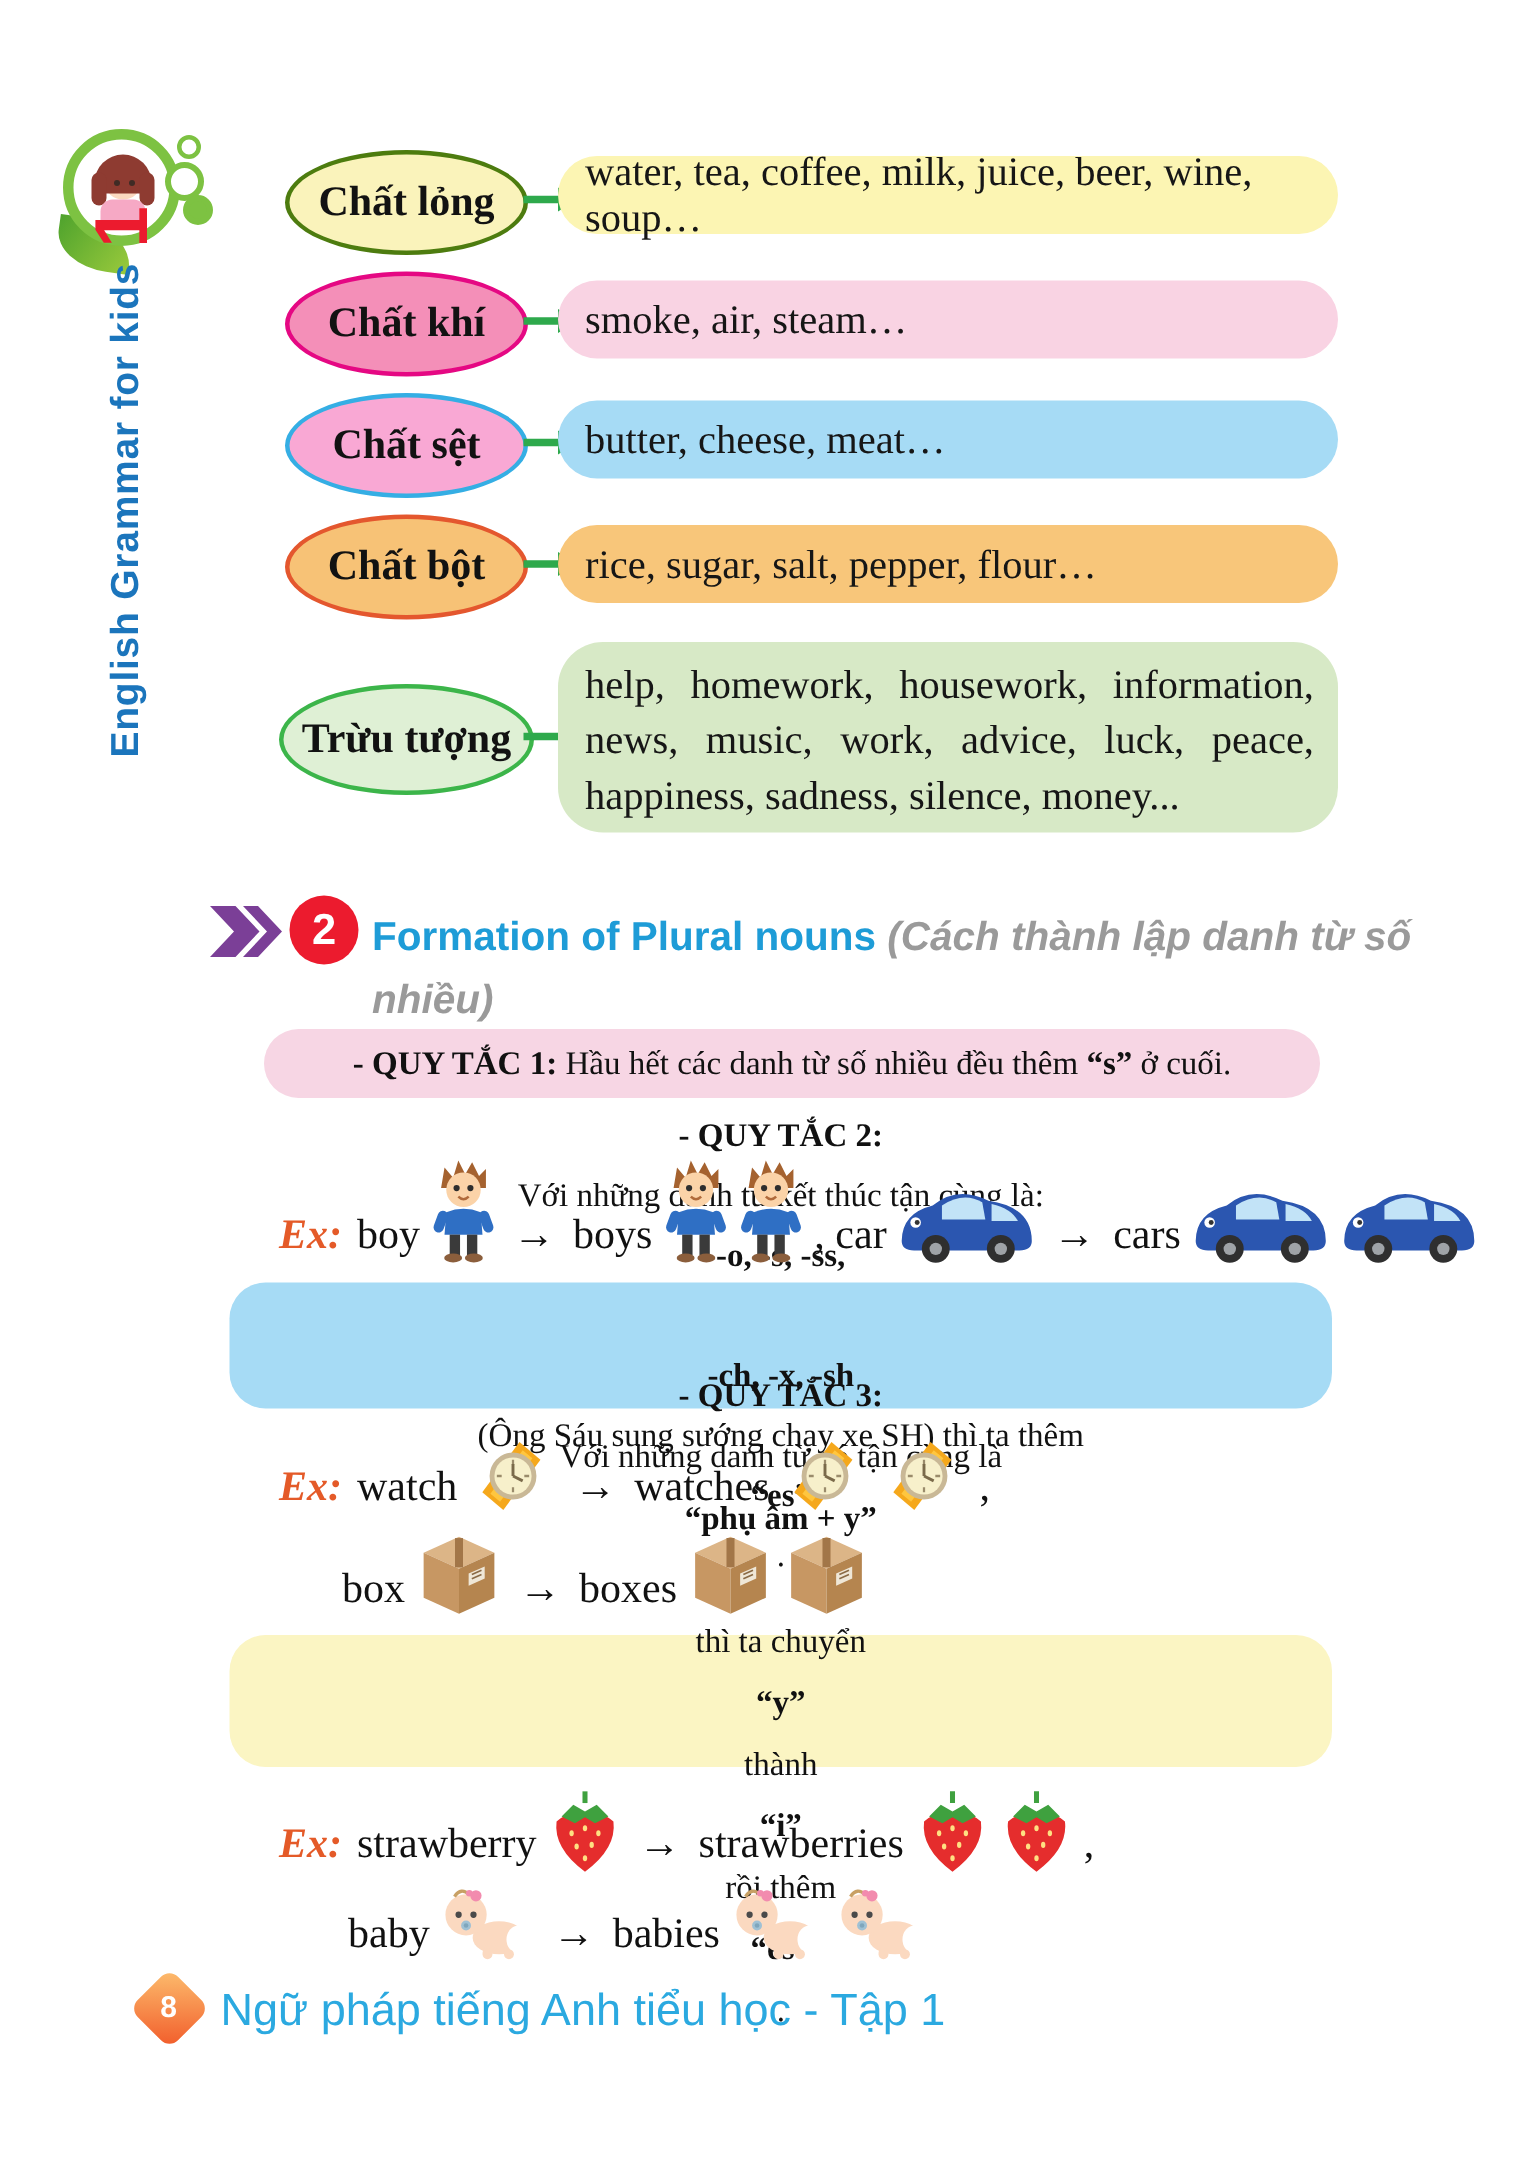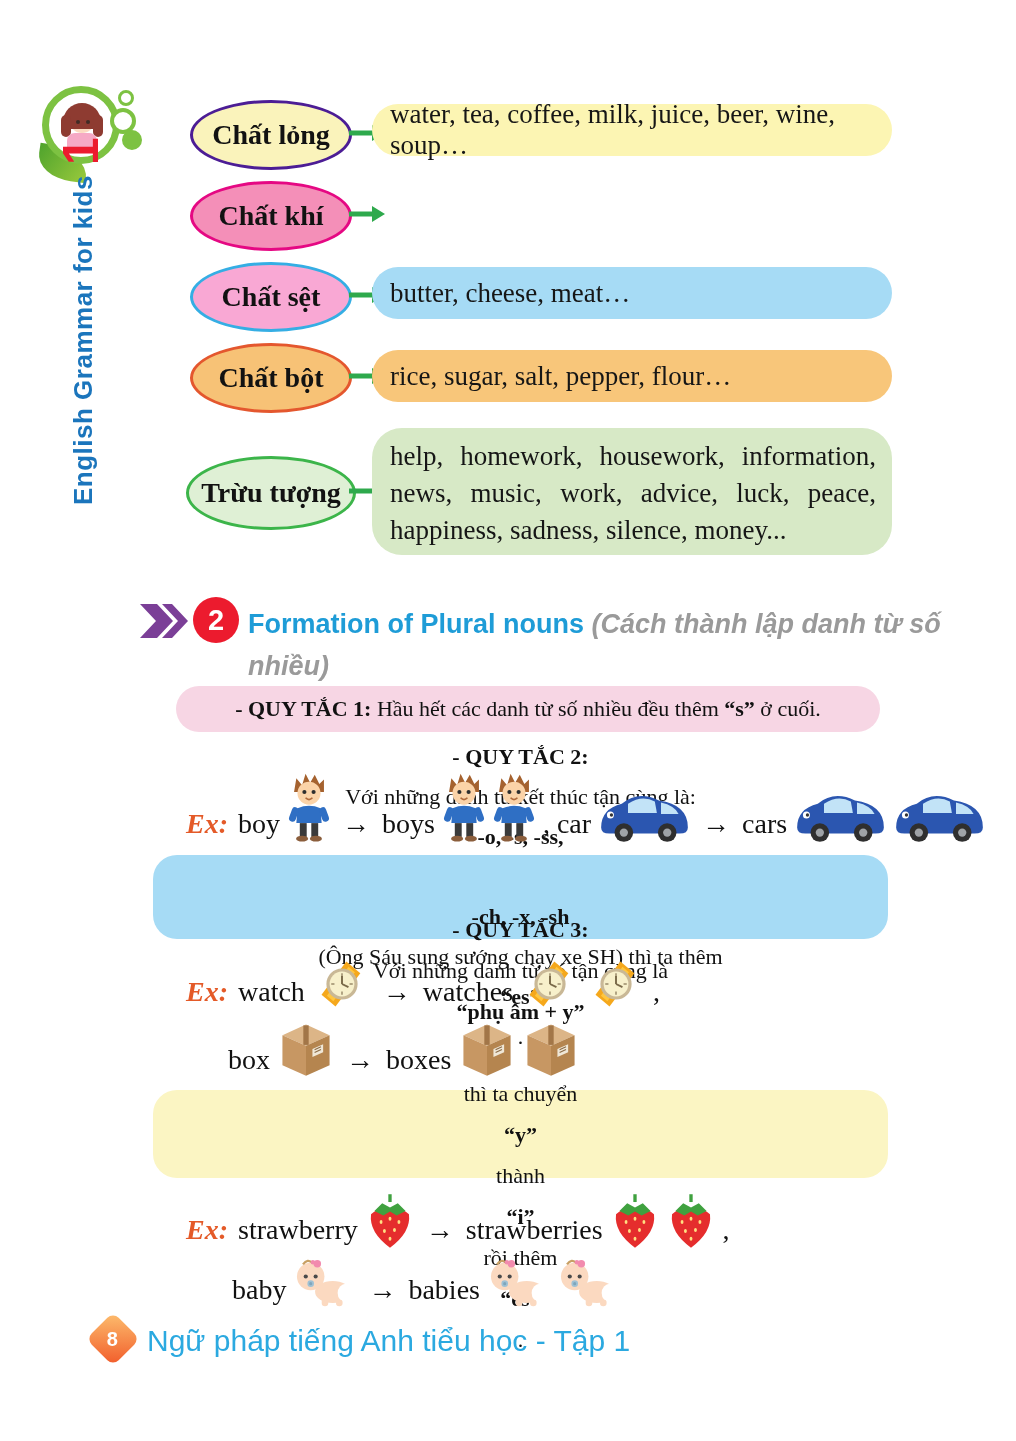--- a/index.html
+++ b/index.html
@@ -24,21 +24,21 @@
              border-radius:0 90% 0 70%;transform:rotate(8deg);}
   .brand{position:absolute;left:52px;top:505px;transform:rotate(-90deg);transform-origin:left top;
          white-space:nowrap;font-family:"Liberation Sans",sans-serif;}
   .brand-title{font-size:26px;font-weight:bold;color:#1B75BC;letter-spacing:.5px;}
   .brand-num{font-size:50px;font-weight:bold;color:#EC1B2E;margin-left:10px;vertical-align:-6px;}
 
   
   .bubble{position:absolute;left:190px;width:156px;height:64px;border-radius:50%;
           display:flex;align-items:center;justify-content:center;
           font-weight:bold;font-size:28px;color:#121212;}
-  .bubble.b1{top:100px;background:#FAF3BB;border:3px solid #4c1d95;}
+  .bubble.b1{top:100px;background:#FAF3BB;border:3px solid #4d7c0f;}
   .bubble.b2{top:181px;background:#F48FB8;border:3px solid #E50883;}
   .bubble.b3{top:262px;background:#f9a8d4;border:3px solid #35AEE4;}
   .bubble.b4{top:343px;background:#F7C276;border:3px solid #E4572E;}
   .bubble.b5{top:456px;left:186px;width:164px;height:68px;background:#DFF0D5;border:3px solid #3CB54A;}
 
   .conn{position:absolute;left:348px;width:38px;height:18px;}
   .conn.a1{top:124px}.conn.a2{top:205px}.conn.a3{top:286px}.conn.a4{top:367px}.conn.a5{top:482px}
 
   .list{position:absolute;left:372px;width:520px;border-radius:26px;
         font-size:27px;color:#161616;display:flex;align-items:center;
@@ -147,20 +147,23 @@
         <polygon points="24,1 37,9 24,17" fill="#2EA94C"></polygon>
       </svg></div>
   <div class="conn a5"><svg width="38" height="18" viewBox="0 0 38 18">
         <line x1="1" y1="9" x2="26" y2="9" stroke="#2EA94C" stroke-width="5"></line>
         <polygon points="24,1 37,9 24,17" fill="#2EA94C"></polygon>
       </svg></div>
 
   <div class="list l1">
       <span>water, tea, coffee, milk, juice, beer, wine, soup…</span>
     </div>
+  <div class="list l2">
+      <span>smoke, air, steam…</span>
+    </div>
   <div class="list l3">
       <span>butter, cheese, meat…</span>
     </div>
   <div class="list l4">
       <span>rice, sugar, salt, pepper, flour…</span>
     </div>
   <div class="list l5">
       <span>help, homework, housework, information, news, music, work, advice, luck, peace, happiness, sadness, silence, money...</span>
     </div>
 

